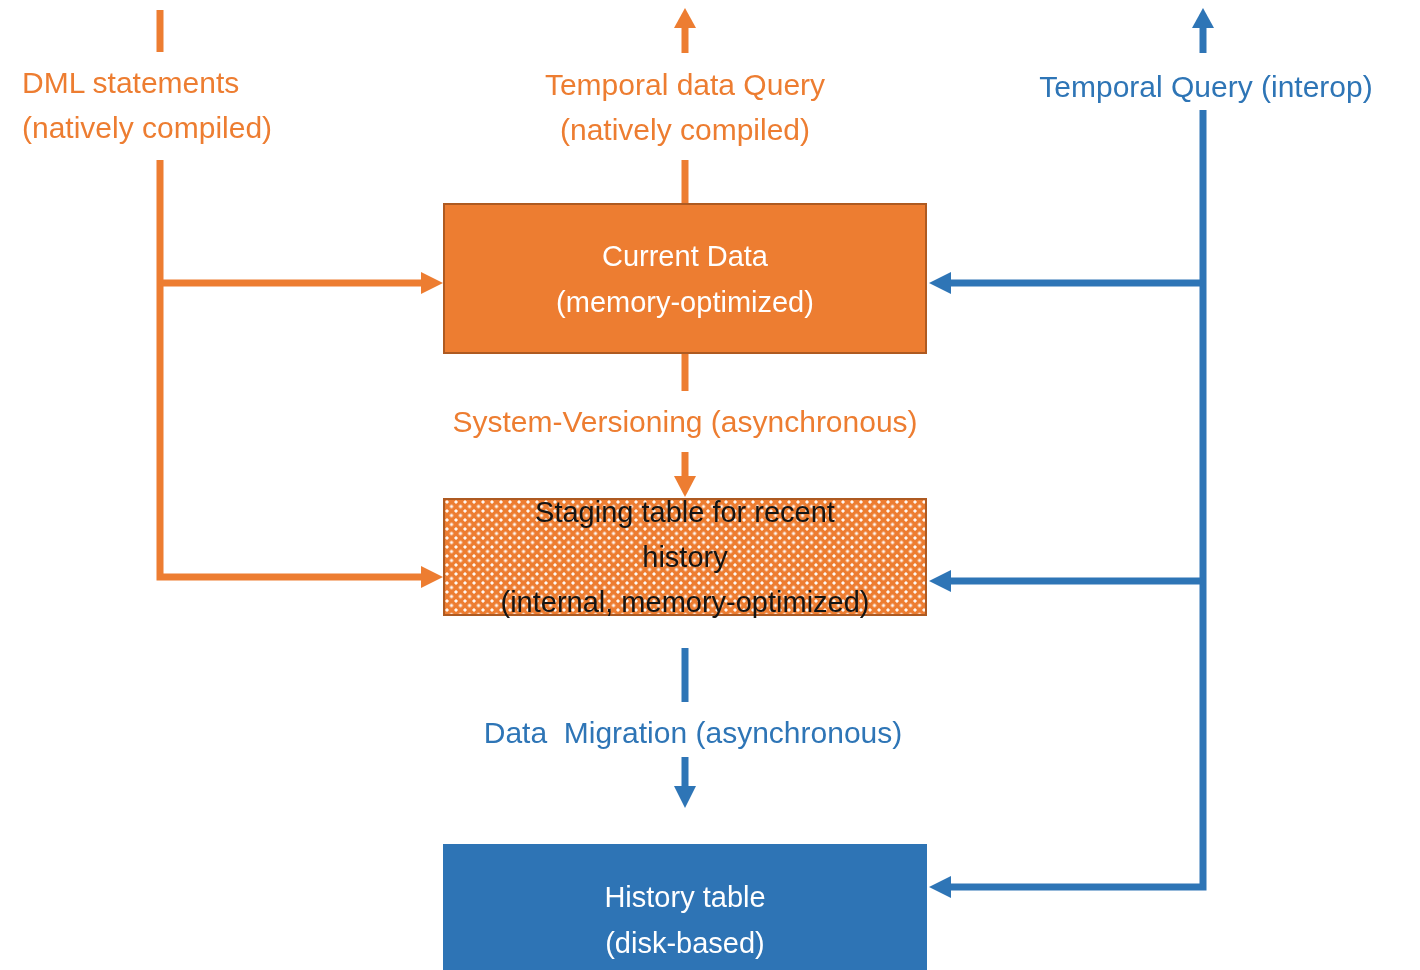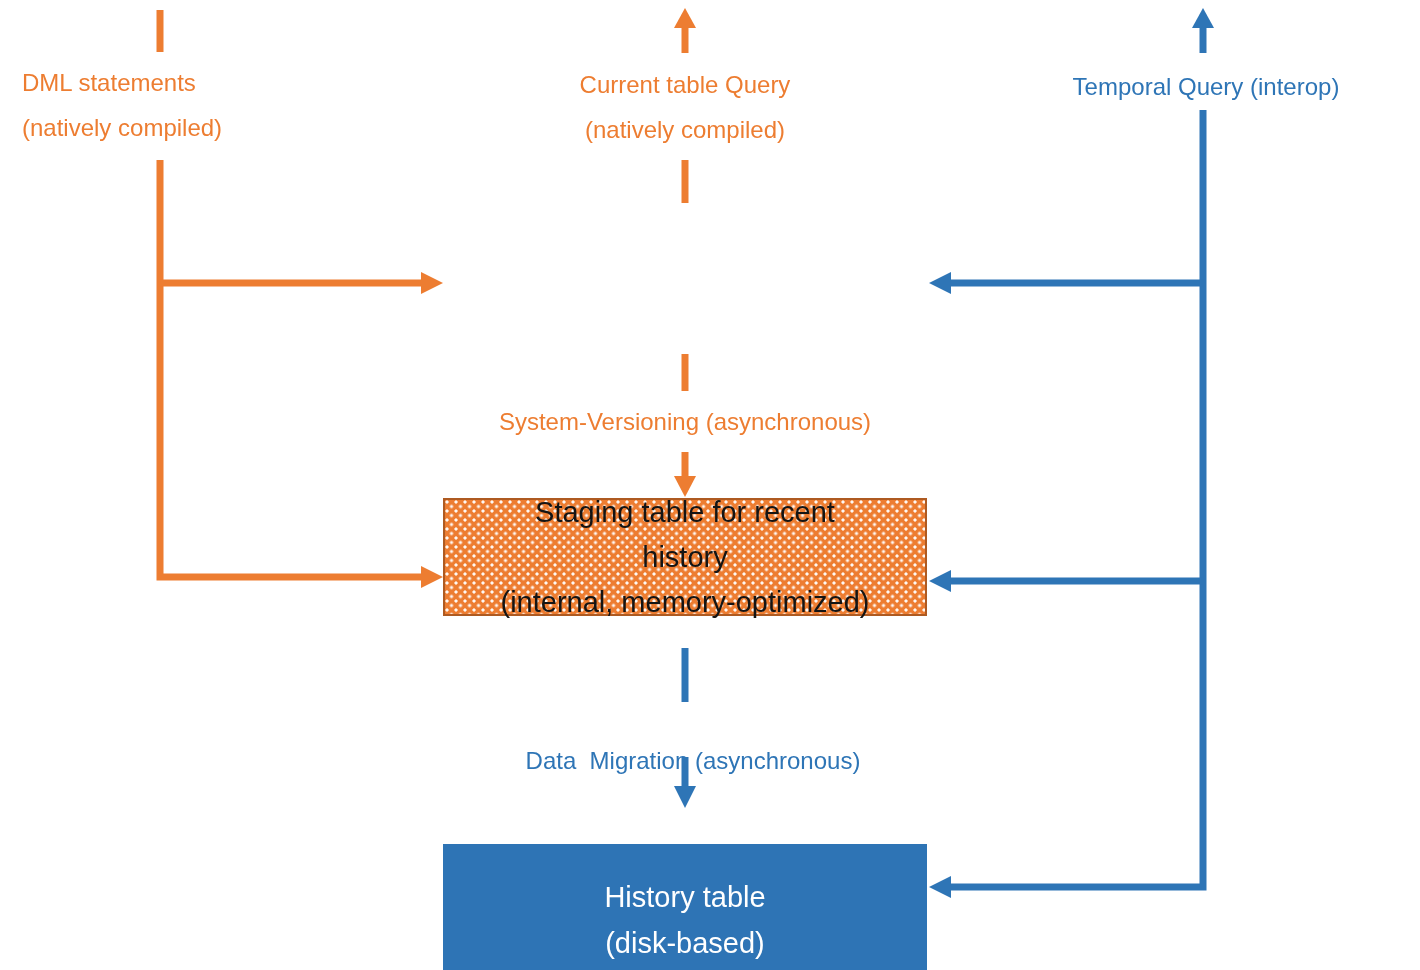--- a/index.html
+++ b/index.html
@@ -47,30 +47,30 @@
     background-position:0 0, 4.5px 4.5px;
   }
   #history-box{
     top:844px;height:152px;
     background:var(--blue-box);
     color:var(--box-text-light);
   }
 
   .lbl{
     position:absolute;z-index:3;
-    font-size:24px;line-height:45px;
+    font-size:30px;line-height:45px;
     white-space:pre-wrap;
   }
   .lbl.orange{color:var(--orange);}
   .lbl.blue{color:var(--blue);}
   #dml-label{left:22px;top:60px;text-align:left;}
   #cdq-label{left:443px;top:62px;width:484px;text-align:center;}
   #tq-label{left:966px;top:64px;width:480px;text-align:center;}
   #sv-label{left:433px;top:399px;width:504px;text-align:center;}
-  #dm-label{left:433px;top:738px;width:520px;text-align:center;}
+  #dm-label{left:433px;top:710px;width:520px;text-align:center;}
 </style>
 </head>
 <body>
 
 <div class="canvas">
 
   <svg class="flows" width="1420" height="970" viewBox="0 0 1420 970">
 
     <line class="ln-o" x1="160" y1="10" x2="160" y2="52"></line>
     <polyline class="ln-o" points="160,160 160,577 424,577"></polyline>
@@ -94,33 +94,37 @@
     <line class="ln-b" x1="1203" y1="283" x2="950" y2="283"></line>
     <polygon class="ah-b" points="929,283 951,272 951,294"></polygon>
     <line class="ln-b" x1="1203" y1="581" x2="950" y2="581"></line>
     <polygon class="ah-b" points="929,581 951,570 951,592"></polygon>
 
     <line class="ln-b" x1="685" y1="648" x2="685" y2="702"></line>
     <line class="ln-b" x1="685" y1="757" x2="685" y2="788"></line>
     <polygon class="ah-b" points="685,808 674,786 696,786"></polygon>
   </svg>
 
+  <div class="box" id="current-box">
+    <span class="box-text">Current Data
+(memory-optimized)</span>
+  </div>
 
   <div class="box" id="staging-box">
     <span class="box-text">Staging table for recent
 history
 (internal, memory-optimized)</span>
   </div>
 
   <div class="box" id="history-box">
     <span class="box-text">History table
 (disk-based)</span>
   </div>
 
   <div class="lbl orange" id="dml-label">DML statements
 (natively compiled)</div>
-  <div class="lbl orange" id="cdq-label">Current table Query
+  <div class="lbl orange" id="cdq-label">Temporal data Query
 (natively compiled)</div>
   <div class="lbl blue" id="tq-label">Temporal Query (interop)</div>
   <div class="lbl orange" id="sv-label">System-Versioning (asynchronous)</div>
   <div class="lbl blue" id="dm-label">Data  Migration (asynchronous)</div>
 
 </div>
 
 </body></html>

